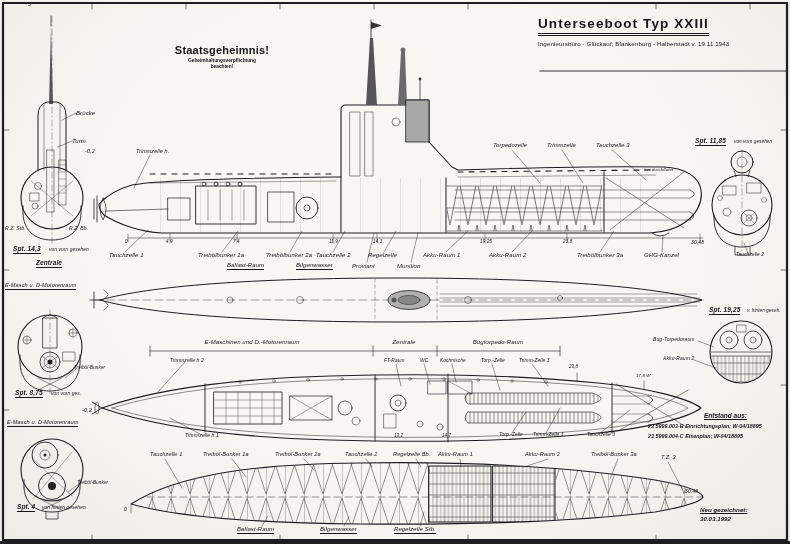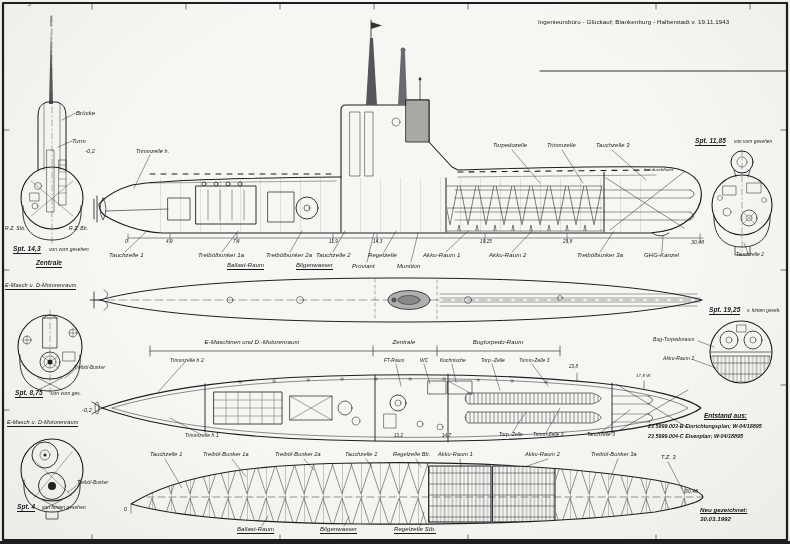--- a/index.html
+++ b/index.html
@@ -302,23 +302,29 @@
           <line x1="618" y1="459" x2="610" y2="479"></line>
     <line x1="668" y1="462" x2="682" y2="489"></line>
     <line x1="262" y1="526" x2="268" y2="516"></line>
           <line x1="344" y1="526" x2="349" y2="517"></line>
     <line x1="420" y1="526" x2="424" y2="512"></line>
   </g>
 </g>
 </svg>
 
 <div class="title-block">
+  <div class="tb-title-wrap"><span class="tb-title">Unterseeboot  Typ XXIII</span></div>
   <div class="tb-sub">Ingenieursbüro - Glückauf; Blankenburg - Halberstadt v. 19.11.1943</div>
 </div>
 
+<div class="secret">
+  <div class="secret-main">Staatsgeheimnis!</div>
+  <div class="secret-sub">Geheimhaltungsverpflichtung</div>
+  <div class="secret-sub2">beachten!</div>
+</div>
 
 <div class="entstand">
   <div class="entstand-head">Entstand aus:</div>
   <div class="entstand-ref">23 5999.003-B   Einrichtungsplan; W-04/18895</div>
   <div class="entstand-ref">23 5999.004-C   Eisenplan; W-04/18895</div>
 </div>
 
 <div class="revision">
   <div class="rev-head">Neu gezeichnet:</div>
   <div class="rev-date">30.03.1992</div>

